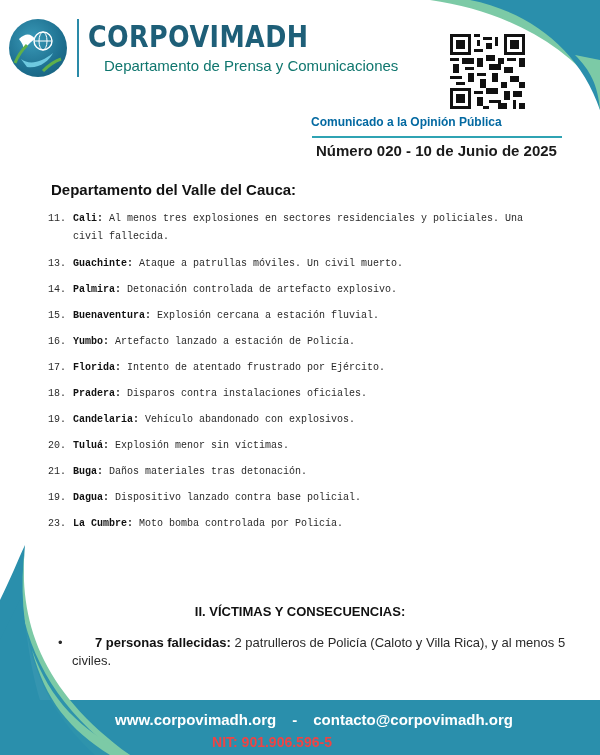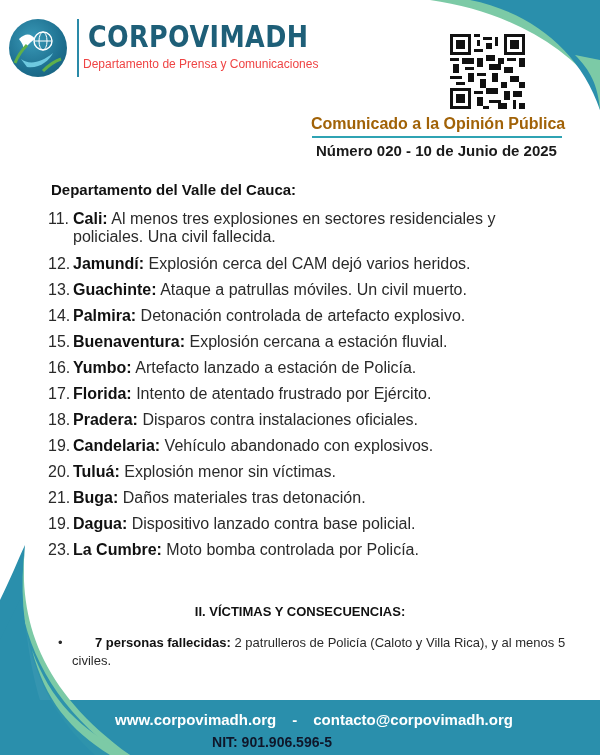--- a/index.html
+++ b/index.html
@@ -13,45 +13,45 @@
     background: radial-gradient(circle at 40% 35%, #3a9ab8 0%, #1d6f8f 60%, #155a75 100%);
     overflow: hidden;
   }
   .logo svg { width: 58px; height: 58px; }
   .vbar { position: absolute; left: 77px; top: 19px; width: 2px; height: 58px; background: #2a8aa8; }
   .brand {
     position: absolute; left: 88px; top: 18px; font-family: "DejaVu Sans", sans-serif;
     font-weight: bold; font-size: 31px; letter-spacing: 0.5px; color: #1e5f78;
     transform: scaleX(0.82); transform-origin: left top;
   }
-  .subbrand { position: absolute; left: 83px; top: 57px; font-size: 12px; color: #ef4444; }
+  .subbrand { position: absolute; left: 104px; top: 57px; font-size: 15px; color: #0f766e; }
   .qr { position: absolute; left: 450px; top: 34px; width: 75px; height: 75px; }
   .comm-title {
-    position: absolute; left: 311px; top: 115px; font-size: 16px; font-weight: bold; color: #a16207;
+    position: absolute; left: 311px; top: 115px; font-size: 12px; font-weight: bold; color: #0369a1;
   }
   .comm-line { position: absolute; left: 312px; top: 136px; width: 250px; height: 2px; background: #2fa3b3; }
   .comm-num { position: absolute; left: 316px; top: 142px; font-size: 15px; font-weight: bold; color: #1a1a1a; }
   .section-head { position: absolute; left: 51px; top: 181px; font-size: 15px; font-weight: bold; color: #111; }
   .list { position: absolute; left: 48px; top: 210px; width: 510px; margin: 0; padding: 0; list-style: none; }
-  .list li { position: relative; font-size: 16px; line-height: 18px; color: #2a2a2a; padding-left: 25px; margin-bottom: 8px; }
+  .list li { position: relative; font-size: 10px; line-height: 18px; color: #2a2a2a; padding-left: 25px; margin-bottom: 8px; font-family: Liberation Mono, monospace; }
   .list li .num { position: absolute; left: 0; top: 0; }
   .list li b { color: #111; }
   .list li.first { margin-bottom: 9px; }
   .sec2 { position: absolute; left: 0; width: 600px; top: 604px; text-align: center; font-size: 13px; font-weight: bold; color: #111; }
   .bullet { position: absolute; left: 58px; top: 634px; width: 500px; font-size: 13px; line-height: 18px; color: #2a2a2a; padding-left: 14px; }
   .bullet .dot { position: absolute; left: 0; top: 0; }
   .bullet b { color: #111; margin-left: 23px; }
   .footer-web {
     position: absolute; left: 0; width: 568px; top: 711px; text-align: center;
     font-size: 15px; font-weight: bold; color: #ffffff; padding-left: 60px; box-sizing: border-box;
   }
   .footer-web .sep { margin: 0 16px; }
   .footer-nit {
     position: absolute; left: 0; width: 484px; top: 734px; text-align: center;
-    font-size: 14px; font-weight: bold; color: #0f172a; padding-left: 60px; box-sizing: border-box;
+    font-size: 14px; font-weight: bold; color: #ef4444; padding-left: 60px; box-sizing: border-box;
   }
 </style>
 </head>
 <body>
 
 <svg class="deco" viewBox="0 0 600 755">
 
   <path d="M430 0 C500 10 560 40 600 90 L600 0 Z" fill="#7ccaa6"></path>
   <path d="M470 0 C530 12 580 50 600 110 L600 0 Z" fill="#2a8fac"></path>
   <path d="M575 55 C590 70 598 85 600 110 L600 60 Z" fill="#7ccaa6"></path>
@@ -131,21 +131,20 @@
 </svg>
 
 <div class="comm-title">Comunicado a la Opinión Pública</div>
 <div class="comm-line"></div>
 <div class="comm-num">Número 020 - 10 de Junio de 2025</div>
 
 <div class="section-head">Departamento del Valle del Cauca:</div>
 
 <ol class="list">
   <li class="first"><span class="num">11.</span><b>Cali:</b> <span>Al menos tres explosiones en sectores residenciales y policiales. Una civil fallecida.</span></li>
-  <li><span class="num">12.</span><b>Jamundí:</b> <span>Explosión cerca del CAM dejó varios heridos.</span></li>
   <li><span class="num">13.</span><b>Guachinte:</b> <span>Ataque a patrullas móviles. Un civil muerto.</span></li>
   <li><span class="num">14.</span><b>Palmira:</b> <span>Detonación controlada de artefacto explosivo.</span></li>
   <li><span class="num">15.</span><b>Buenaventura:</b> <span>Explosión cercana a estación fluvial.</span></li>
   <li><span class="num">16.</span><b>Yumbo:</b> <span>Artefacto lanzado a estación de Policía.</span></li>
   <li><span class="num">17.</span><b>Florida:</b> <span>Intento de atentado frustrado por Ejército.</span></li>
   <li><span class="num">18.</span><b>Pradera:</b> <span>Disparos contra instalaciones oficiales.</span></li>
   <li><span class="num">19.</span><b>Candelaria:</b> <span>Vehículo abandonado con explosivos.</span></li>
   <li><span class="num">20.</span><b>Tuluá:</b> <span>Explosión menor sin víctimas.</span></li>
   <li><span class="num">21.</span><b>Buga:</b> <span>Daños materiales tras detonación.</span></li>
   <li><span class="num">19.</span><b>Dagua:</b> <span>Dispositivo lanzado contra base policial.</span></li>

